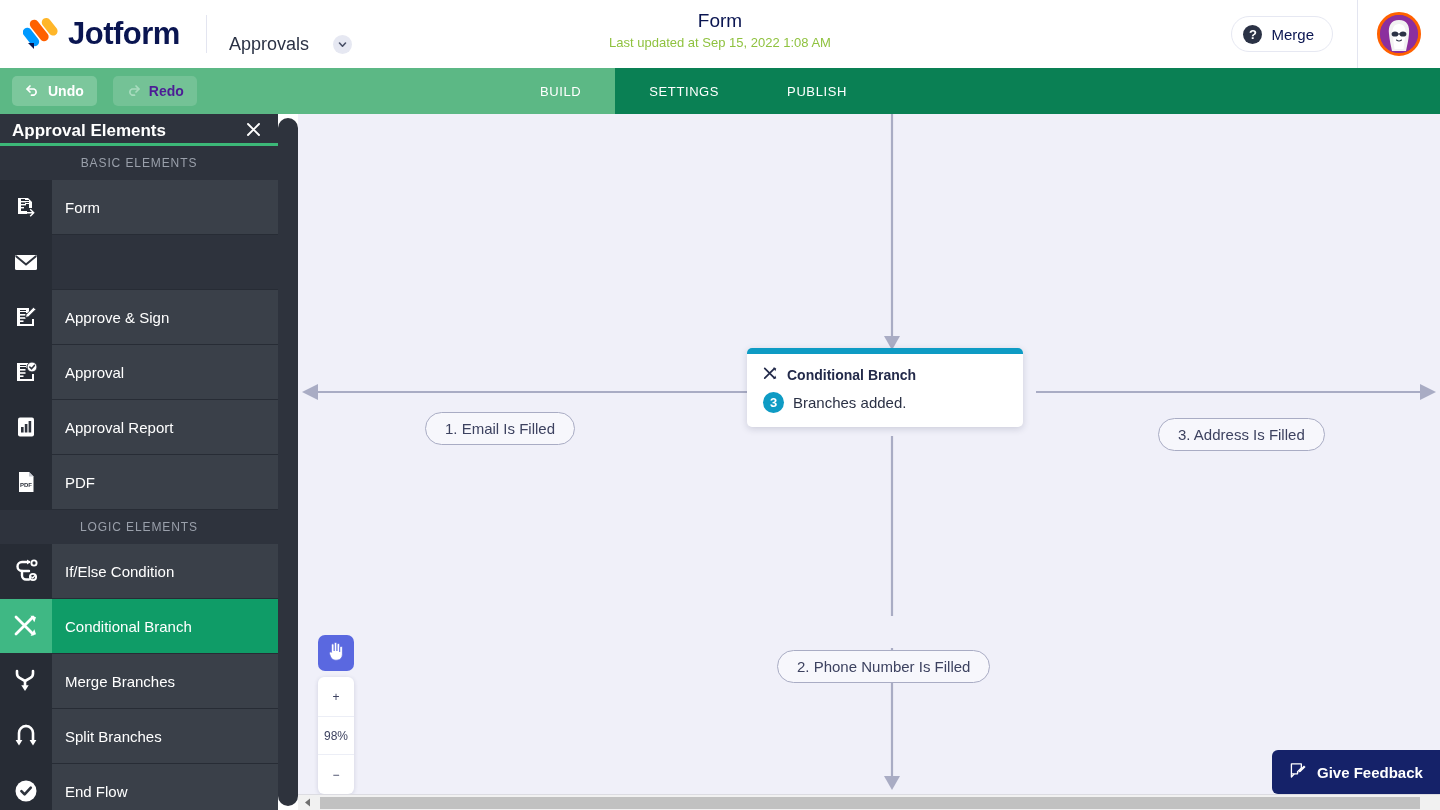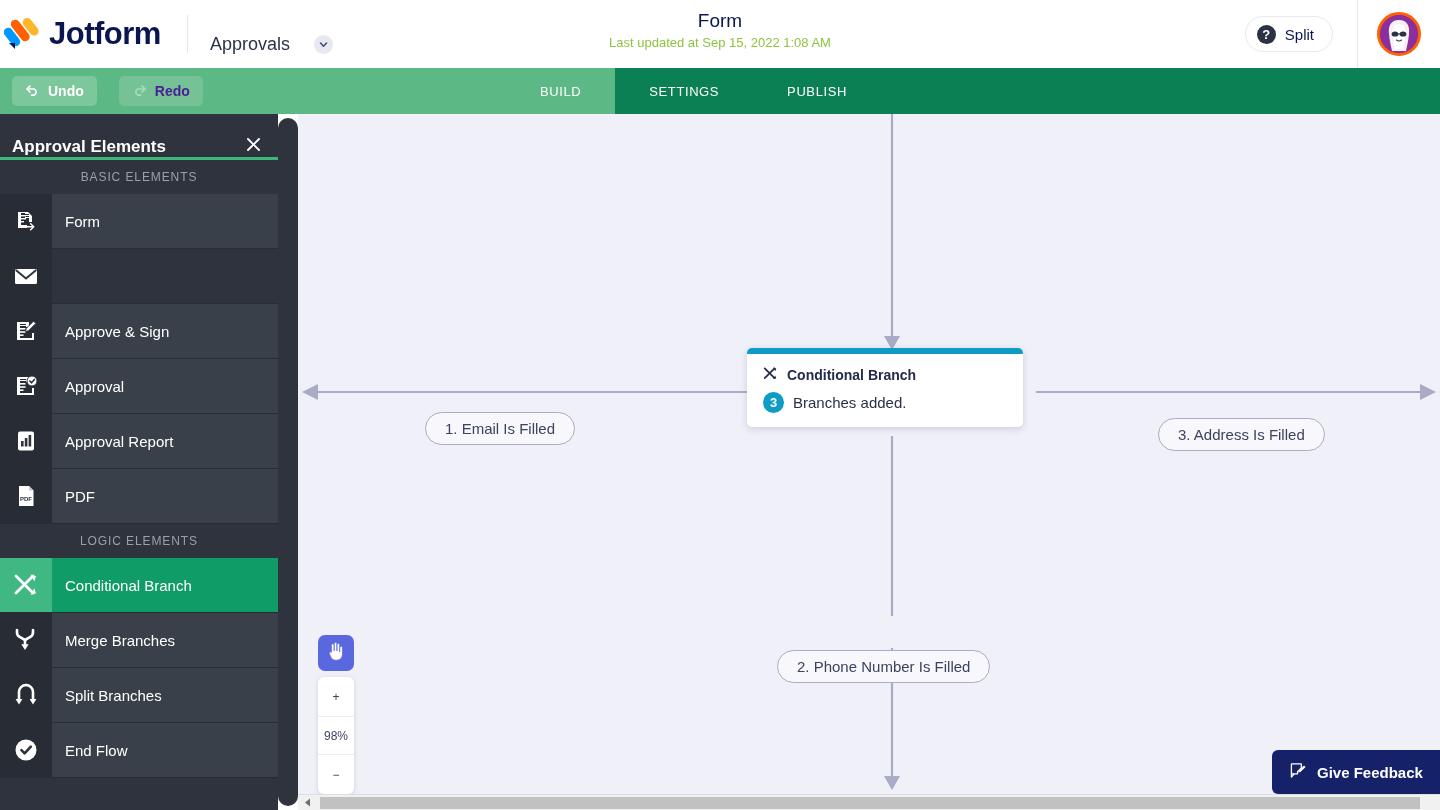--- a/index.html
+++ b/index.html
@@ -9,21 +9,21 @@
     font-family: "Liberation Sans", sans-serif;
     background: #ffffff;
   }
   #app { position: relative; width: 1440px; height: 810px; }
 
   
   .topbar {
     position: absolute; left: 0; top: 0; width: 1440px; height: 68px;
     background: #fff; display: flex; align-items: center;
   }
-  .logo-wrap { display: flex; align-items: center; padding-left: 4px; }
+  .logo-wrap { display: flex; align-items: center; padding-left: 23px; }
   .logo-mark { width: 38px; height: 34px; position: relative; }
   .logo-text {
     font-size: 31px; font-weight: bold; color: #0a1551;
     letter-spacing: -0.5px; margin-left: 7px;
   }
   .hdr-divider { width: 1px; height: 38px; background: #e3e5f0; margin: 0 22px 0 26px; }
   .approvals-wrap { display: flex; align-items: center; gap: 24px; cursor: pointer; margin-top: 20px; }
   .approvals-label { font-size: 18px; color: #2b3245; }
   .chev-circle {
     width: 19px; height: 19px; border-radius: 50%;
@@ -61,21 +61,21 @@
     overflow: hidden; position: relative; cursor: pointer;
   }
 
   
   .navbar {
     position: absolute; left: 0; top: 68px; width: 1440px; height: 46px;
     background: #0a8054; display: flex; align-items: stretch;
   }
   .nav-left {
     width: 506px; background: #5cb885; display: flex; align-items: center;
-    padding-left: 12px; gap: 22px;
+    padding-left: 12px; gap: 16px;
   }
   .undo-btn, .redo-btn {
     display: flex; align-items: center; gap: 8px; height: 30px;
     padding: 0 13px; border-radius: 5px; cursor: pointer;
     font-size: 14px; font-weight: bold;
   }
   .undo-btn { background: #7cc79c; color: #ffffff; }
   .redo-btn { background: #74c296; color: #4c1d95; }
   .nav-tab {
     display: flex; align-items: center; justify-content: center;
@@ -83,21 +83,21 @@
     cursor: pointer;
   }
   .nav-tab.active { background: #5cb885; }
 
   
   .sidebar {
     position: absolute; left: 0; top: 114px; width: 278px; height: 696px;
     background: #2e333d; overflow: hidden;
   }
   .sb-head {
-    height: 46px; display: flex; align-items: flex-end; justify-content: space-between;
+    height: 32px; display: flex; align-items: flex-start; justify-content: space-between;
     padding: 7px 16px 0 12px; border-bottom: 3px solid #3cb878;
   }
   .sb-title { font-size: 17px; color: #fff; font-weight: bold; }
   .sb-close { cursor: pointer; display: block; }
   .sb-section {
     height: 34px; display: flex; align-items: center; justify-content: center;
     font-size: 12px; color: #9aa0ab; letter-spacing: 0.9px;
   }
   .sb-item {
     height: 55px; display: flex; align-items: stretch;
@@ -217,21 +217,21 @@
     </div>
 
     <div class="title-block">
       <div class="form-title">Form</div>
       <div class="form-sub">Last updated at Sep 15, 2022 1:08 AM</div>
     </div>
 
     <div class="hdr-right">
       <div class="help-btn">
         <span class="help-icon">?</span>
-        <span class="help-label">Split</span>
+        <span class="help-label">Merge</span>
       </div>
       <div class="hdr-divider2"></div>
       <div class="avatar-wrap">
         <div class="avatar">
           <svg width="38" height="38" viewBox="0 0 38 38">
             <circle cx="19" cy="19" r="19" fill="#8b2f9e"></circle>
             <path d="M19 5 C11 5 8 11 9 19 C9.5 25 11 31 12 36 L26 36 C27 31 28.5 25 29 19 C30 11 27 5 19 5 Z" fill="#f2f2f2"></path>
             <path d="M19 9 C14 9 12 13 12.5 19 C13 24 14 29 14.5 34 L23.5 34 C24 29 25 24 25.5 19 C26 13 24 9 19 9 Z" fill="#ffffff"></path>
             <ellipse cx="15" cy="19" rx="3.4" ry="2.6" fill="#2b3245"></ellipse>
             <ellipse cx="23" cy="19" rx="3.4" ry="2.6" fill="#2b3245"></ellipse>
@@ -348,20 +348,33 @@
             <path d="M5 2 h10 l4.5 4.5 v15.5 h-14.5 z" fill="#fff"></path>
             <path d="M15 2 v4.5 h4.5 z" fill="#c6c9d1"></path>
             <text x="12" y="16.5" font-family="Liberation Sans, sans-serif" font-size="6" font-weight="bold" fill="#2e333d" text-anchor="middle">PDF</text>
           </svg>
       </span>
       <span class="lbl">PDF</span>
     </div>
 
     <div class="sb-section">LOGIC ELEMENTS</div>
 
+    <div class="sb-item">
+      <span class="ico">
+        <svg width="26" height="26" viewBox="0 0 26 26">
+            <path d="M16 4 H9 a4.5 4.5 0 0 0 0 9 h7" stroke="#fff" stroke-width="2.4" fill="none" stroke-linecap="round"></path>
+            <path d="M14 1.6 L17.4 4 L14 6.4 z" fill="#fff"></path>
+            <path d="M9 13 v4.5 a4 4 0 0 0 4 4 h3" stroke="#fff" stroke-width="2.4" fill="none" stroke-linecap="round"></path>
+            <circle cx="21" cy="5" r="2.6" fill="none" stroke="#fff" stroke-width="1.9"></circle>
+            <circle cx="20" cy="19" r="3.1" fill="none" stroke="#fff" stroke-width="1.9"></circle>
+            <path d="M18.6 19 L19.7 20.1 L21.6 17.8" stroke="#fff" stroke-width="1.4" fill="none" stroke-linecap="round" stroke-linejoin="round"></path>
+          </svg>
+      </span>
+      <span class="lbl">If/Else Condition</span>
+    </div>
 
     <div class="sb-item active">
       <span class="ico">
         <svg width="26" height="26" viewBox="0 0 26 26">
             <path d="M3 4 L20 21 M20 4 L3 21" stroke="#fff" stroke-width="2.8" stroke-linecap="round"></path>
             <path d="M17.5 2.5 L23 4.2 L21.3 9.2 z" fill="#fff"></path>
             <path d="M21.3 16.3 L23 21.3 L17.6 22.9 z" fill="#fff"></path>
           </svg>
       </span>
       <span class="lbl">Conditional Branch</span>

